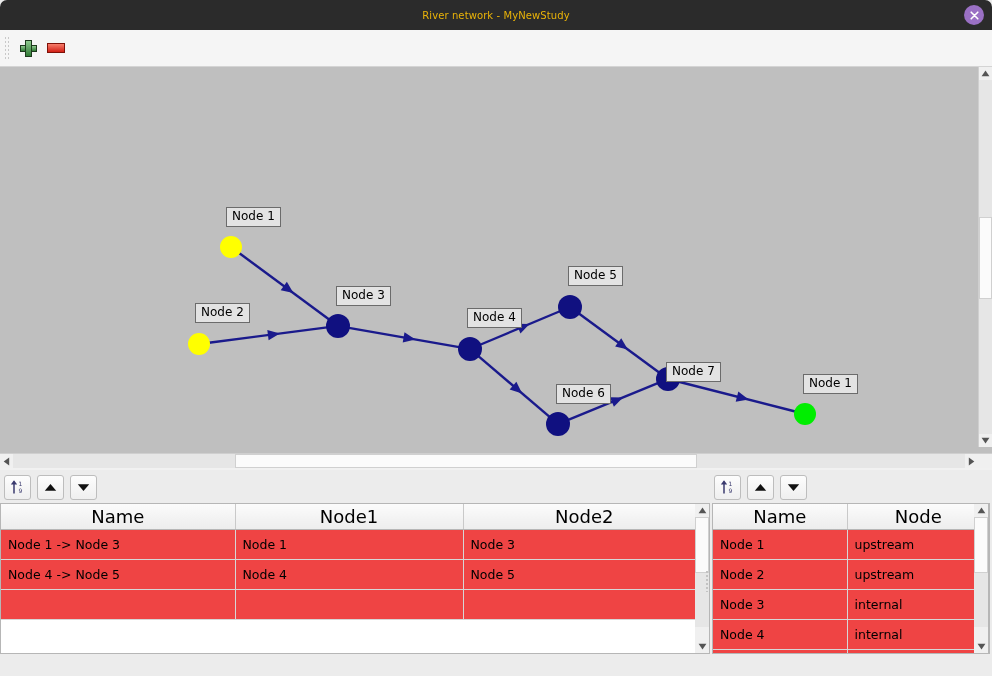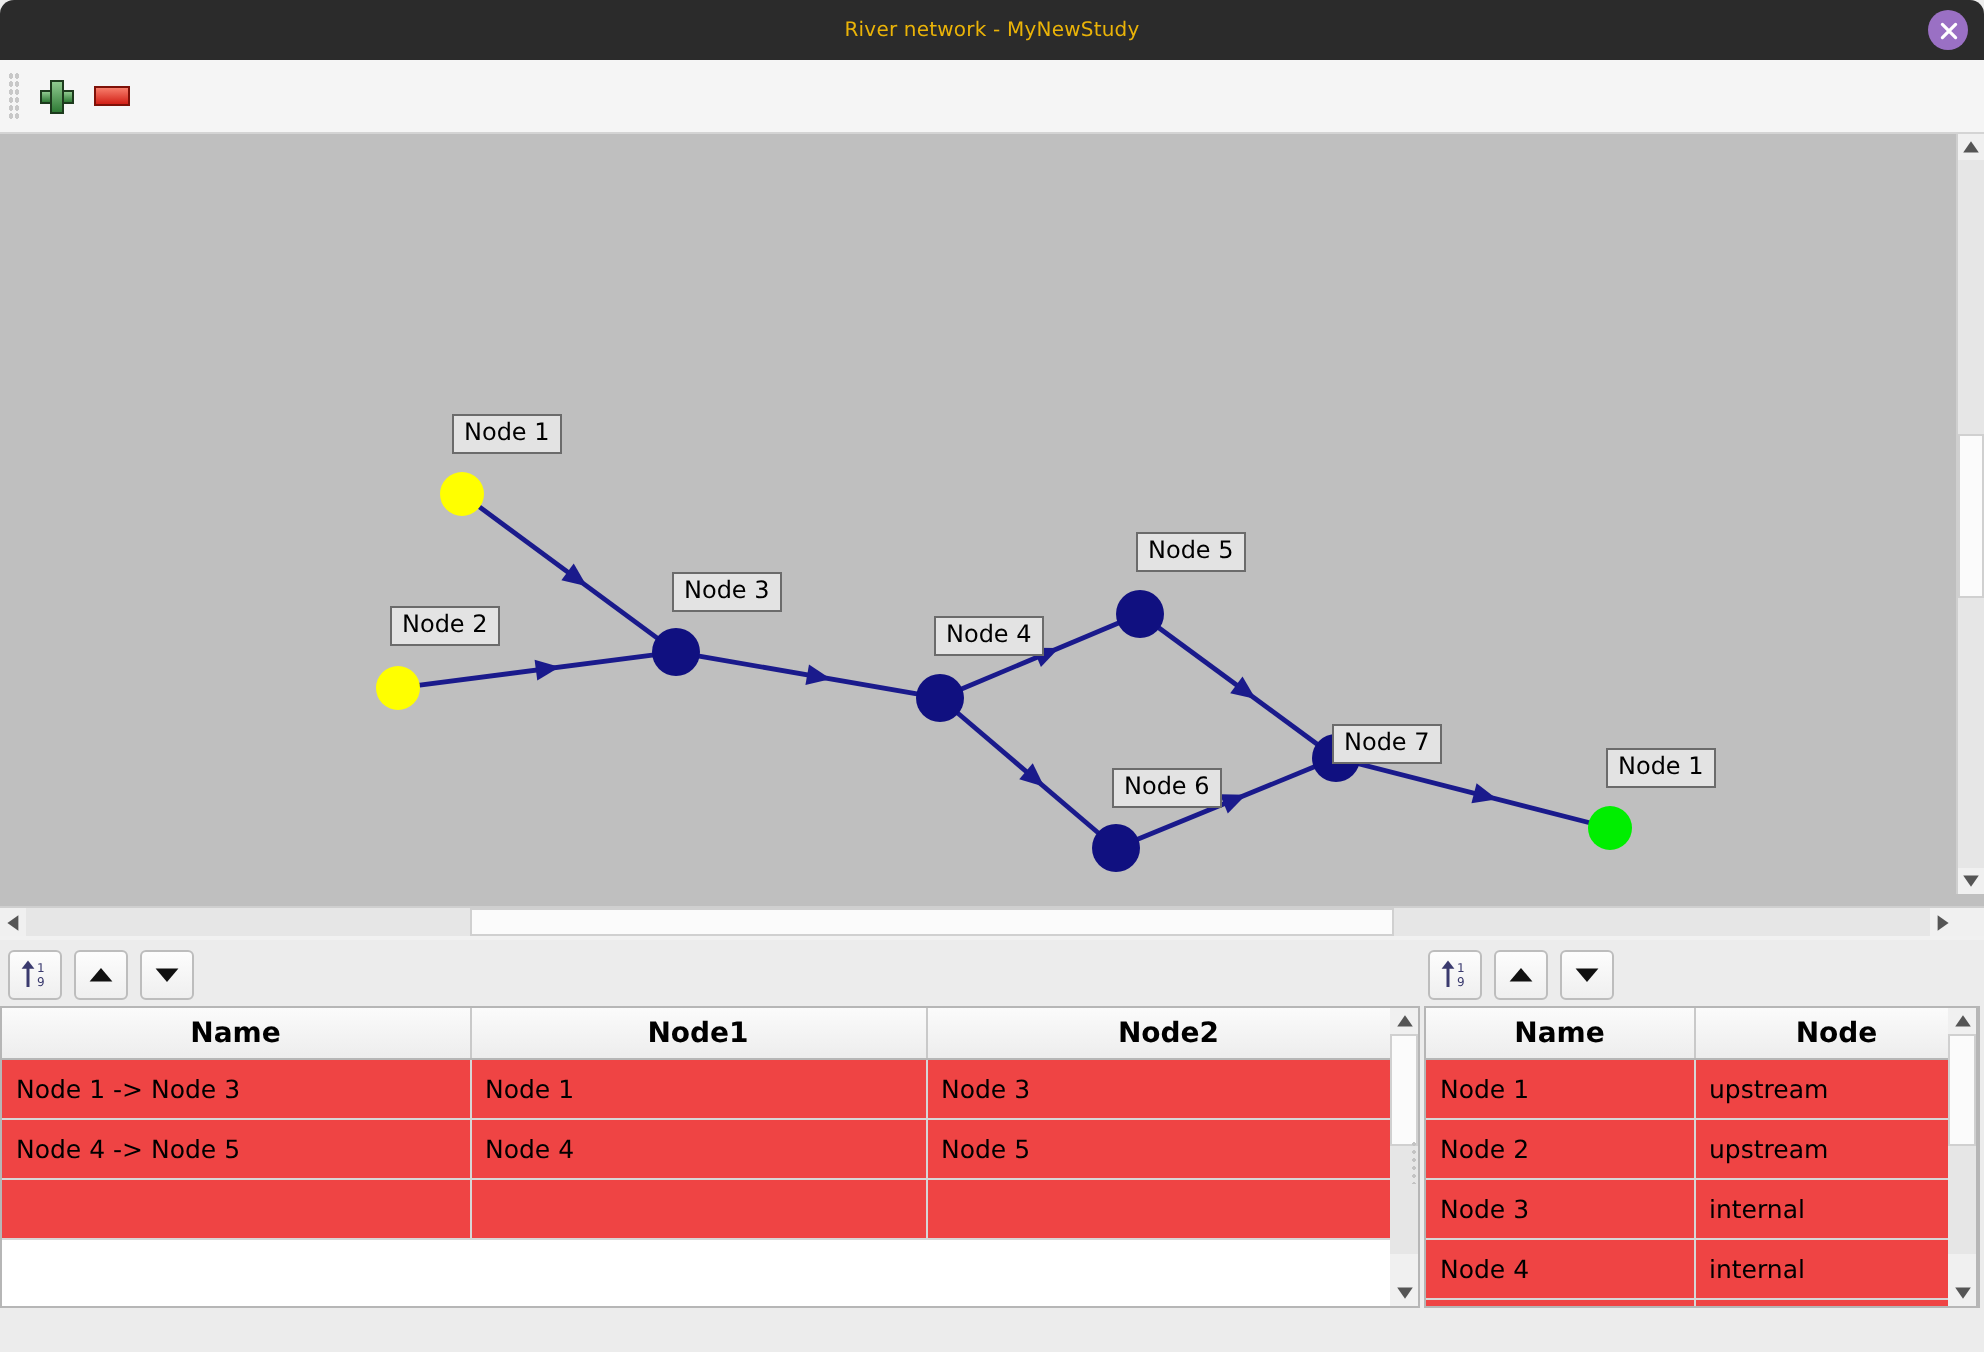--- a/index.html
+++ b/index.html
@@ -233,22 +233,22 @@
     width: 100%;
     table-layout: fixed;
     font-size: 12.5px;
     color: #000;
   }
   table.grid th {
     background: linear-gradient(180deg,#fbfbfb,#ededed);
     border-right: 1px solid #c9c9c9;
     border-bottom: 1px solid #b6b6b6;
     height: 23px;
-    font-weight: bold;
-    font-size: 14px;
+    font-weight: normal;
+    font-size: 18px;
     text-align: center;
     user-select: none;
     cursor: pointer;
   }
   table.grid th:last-child { border-right: none; }
   table.grid td {
     height: 29px;
     border-right: 1px solid #d6d6d6;
     border-bottom: 1px solid #d6d6d6;
     padding: 0 0 0 7px;

